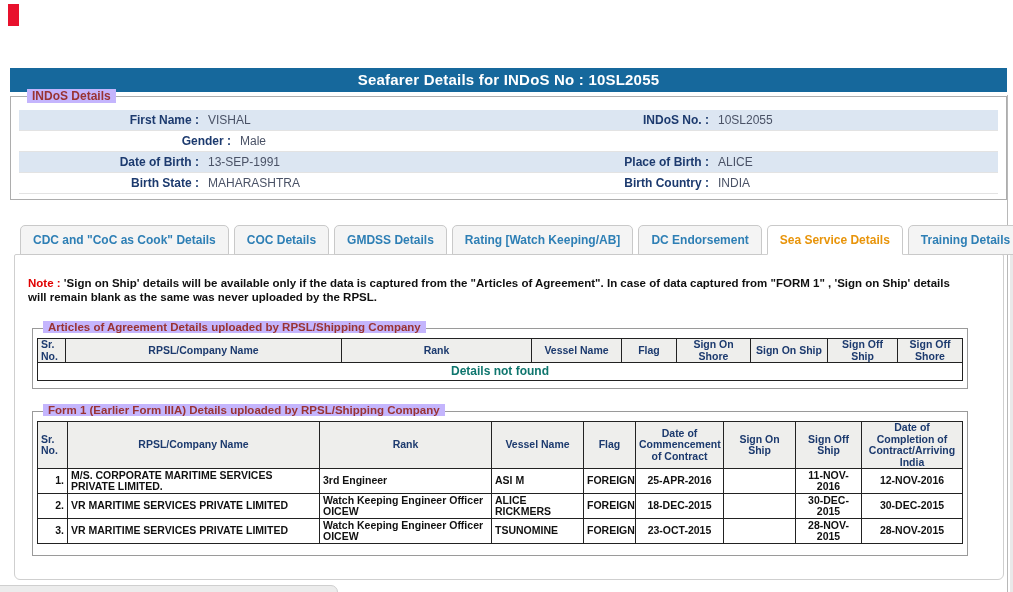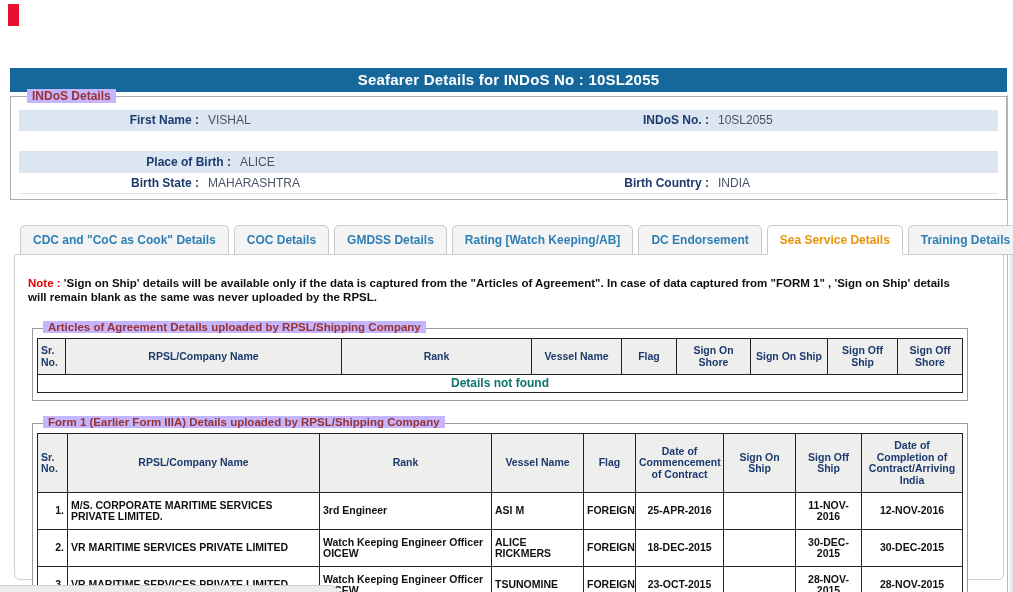--- a/index.html
+++ b/index.html
@@ -55,21 +55,21 @@
   .note-prefix{color:#e00000;}
 
   .group{
     position:relative;margin:24px 0 0 17px;width:934px;
     border:1px solid #9a9a9a;background:#fff;padding:9px 0 7px 0;
   }
   .group .fieldset-legend{font-size:11.5px;left:10px;}
   .group-2{margin-top:22px;padding-bottom:11px;}
 
   table{border-collapse:collapse;table-layout:fixed;width:925px;margin:0 auto;}
-  th,td{border:1px solid #222222;padding:6px 3px;overflow:hidden;}
+  th,td{border:1px solid #222222;padding:0 3px;overflow:hidden;}
   th{
     background:#eeeeec;color:#1c3a6e;font-weight:bold;font-size:10.5px;
     line-height:11.5px;text-align:center;vertical-align:middle;
   }
   th.ta-l{text-align:left;}
   td{font-weight:bold;color:#111111;font-size:10.5px;line-height:11.5px;vertical-align:middle;}
   .t1 th{height:22px;}
   .empty-row td{color:#0f766e;text-align:center;font-size:12px;height:15px;padding:1px;}
   .t2 th{height:46px;}
   .t2 td{height:24px;}
@@ -101,22 +101,30 @@
       <div class="pair pair-left">
           <span class="lbl">First Name :</span>
           <span class="val">VISHAL</span>
         </div>
       <div class="pair pair-right">
           <span class="lbl">INDoS No. :</span>
           <span class="val">10SL2055</span>
         </div>
     </div>
     <div class="indos-row">
+      <div class="pair pair-right">
+          <span class="lbl">Gender :</span>
+          <span class="val">Male</span>
+        </div>
     </div>
     <div class="indos-row stripe">
+      <div class="pair pair-left">
+          <span class="lbl">Date of Birth :</span>
+          <span class="val">13-SEP-1991</span>
+        </div>
       <div class="pair pair-right">
           <span class="lbl">Place of Birth :</span>
           <span class="val">ALICE</span>
         </div>
     </div>
     <div class="indos-row">
       <div class="pair pair-left">
           <span class="lbl">Birth State :</span>
           <span class="val">MAHARASHTRA</span>
         </div>

